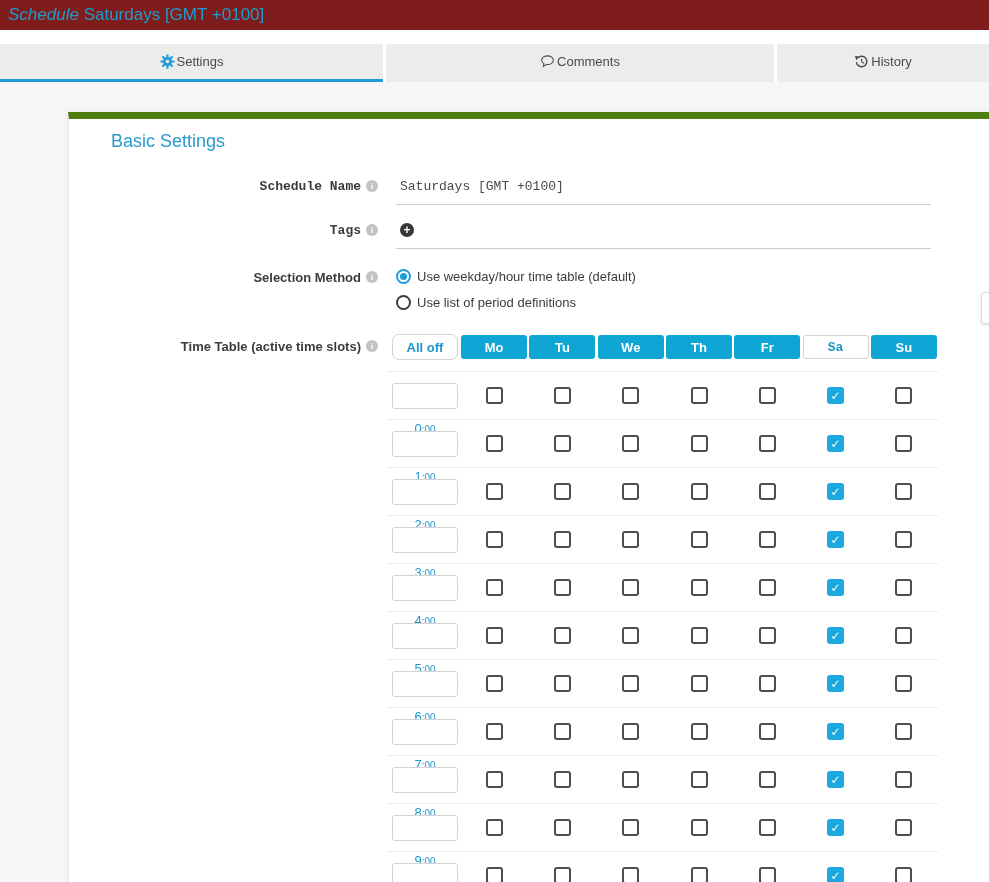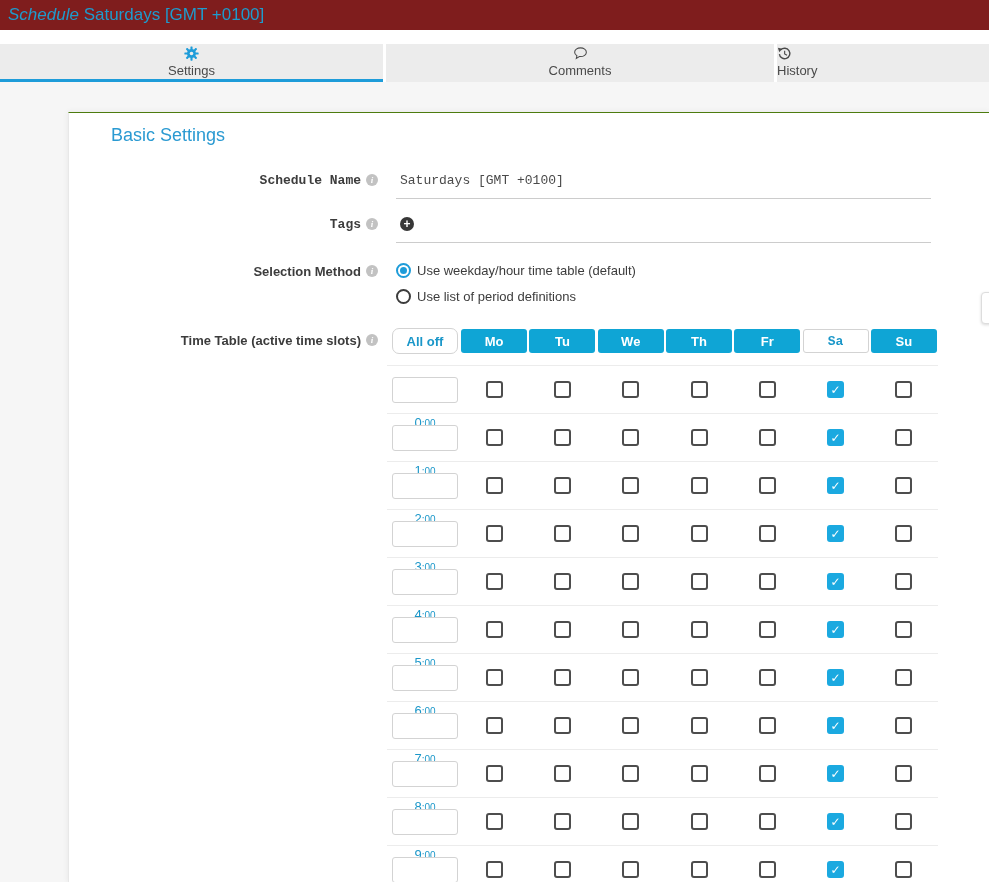--- a/index.html
+++ b/index.html
@@ -8,30 +8,30 @@
   }
   *{margin:0;padding:0;box-sizing:content-box;}
   html,body{width:989px;height:882px;overflow:hidden;background:#fff;
     font-family:"Liberation Sans",sans-serif;position:relative;}
   
   .top-header{position:absolute;left:0;top:0;width:989px;height:30px;background:#7f1d1d;}
   .page-title{padding-left:8px;line-height:30px;font-size:17px;color:var(--title);white-space:nowrap;}
   .t-italic{font-style:italic;}
   
   .tabbar{position:absolute;left:0;top:44px;width:989px;height:38px;display:flex;gap:3px;background:#fff;}
-  .tab{background:#ececec;display:flex;flex-direction:column;align-items:center;justify-content:center;
+  .tab{background:#ececec;display:flex;flex-direction:row;align-items:center;justify-content:center;
        gap:2px;border-bottom:3px solid transparent;box-sizing:border-box;cursor:pointer;}
   .tab.active{border-bottom-color:var(--tab-underline);}
-  .tab.t1{width:383px;} .tab.t2{width:388px;} .tab.t3{flex:1;align-items:flex-start;padding-right:0;}
+  .tab.t1{width:383px;} .tab.t2{width:388px;} .tab.t3{flex:1;align-items:center;padding-right:0;}
   .tab-label{font-size:13px;color:#4a4a4a;}
   .tab-icon{height:15px;display:flex;align-items:center;}
   
   .page-lower{position:absolute;left:0;top:82px;width:989px;bottom:0;background:#f6f6f6;}
   .card{position:absolute;left:68px;top:112px;right:0;bottom:0;background:#fff;
-        border-top:1px solid #4d7c0f;border-left:1px solid #e8e8e8;
+        border-top:7px solid #4d7c0f;border-left:1px solid #e8e8e8;
         box-shadow:0 0 6px rgba(0,0,0,.07);}
   .section-heading{position:absolute;left:42px;top:12px;font-size:18px;font-weight:normal;color:var(--heading);}
   .form{position:absolute;left:0;right:0;top:49px;}
   .form-row{display:flex;align-items:flex-start;}
   .row-name,.row-tags{height:44px;font-family:Liberation Mono, monospace;}
   .row-sel{height:68px;}
   .lbl{width:309px;display:flex;justify-content:flex-end;align-items:center;gap:5px;height:36px;}
   .lbl-text{font-weight:bold;font-size:13px;color:#3c3c3c;text-align:right;}
   .info{width:12px;height:12px;border-radius:50%;background:#c2c2c2;color:#fff;
         display:flex;align-items:center;justify-content:center;flex:none;

